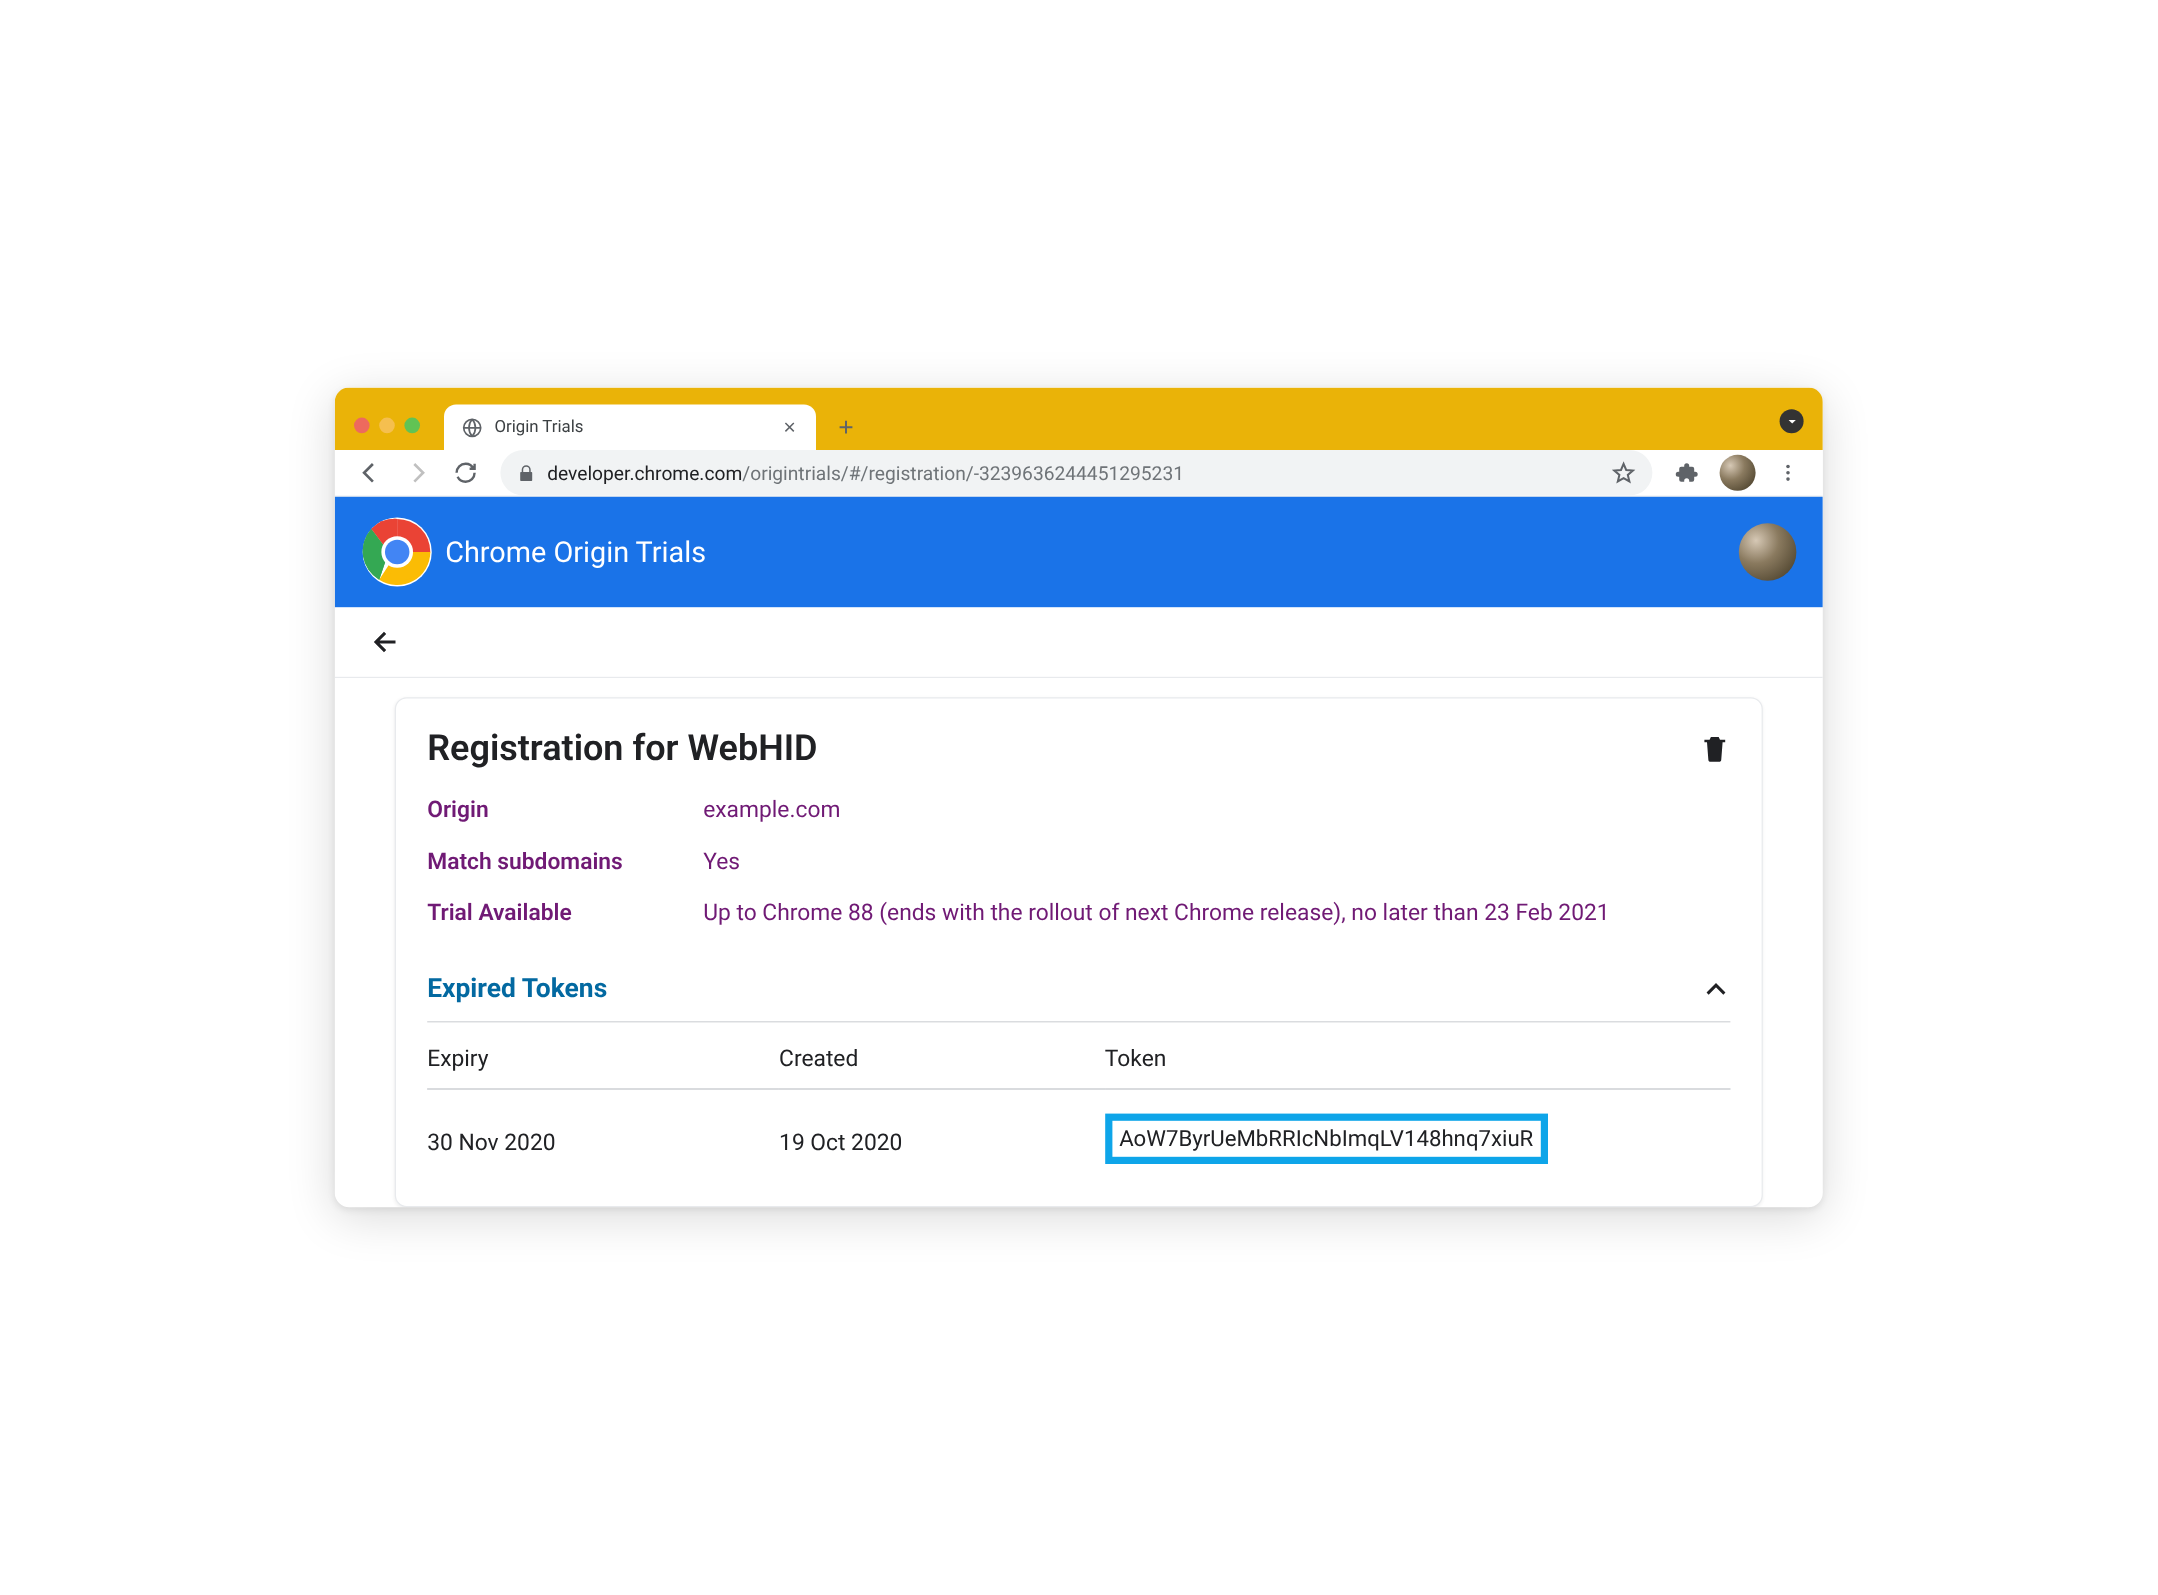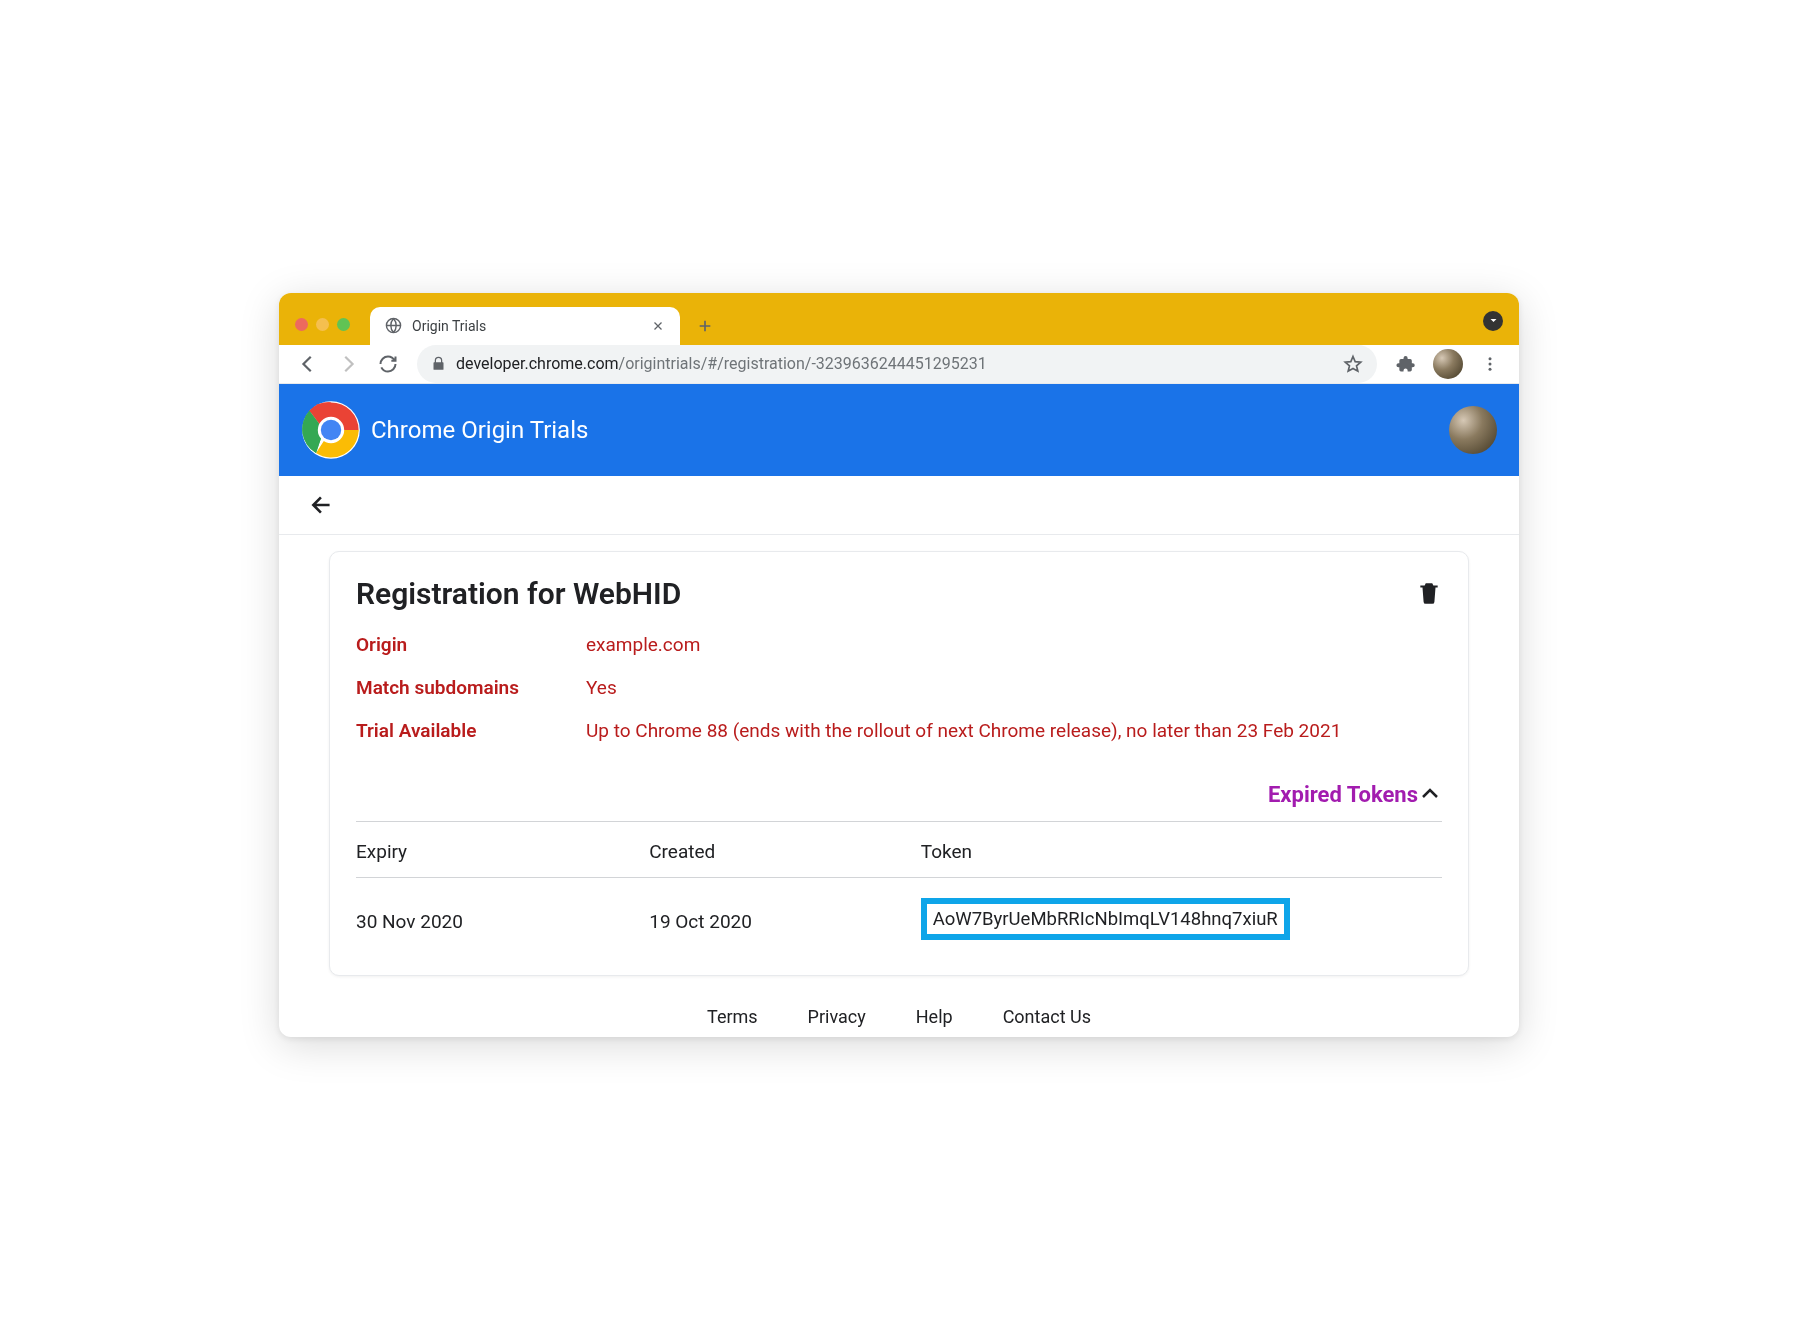--- a/index.html
+++ b/index.html
@@ -149,31 +149,31 @@
 }
 .card-title { font-size: 30px; font-weight: 600; color: #202124; flex:1; }
 .trash { color:#202124; cursor:pointer; display:flex; }
 .info-grid {
   margin-top: 22px;
   display: grid;
   grid-template-columns: 220px 1fr;
   row-gap: 20px;
   column-gap: 10px;
   font-size: 19px;
-  color: #b91c1c;
+  color: #701a75;
 }
 .info-grid .label { font-weight: 600; }
 .section-head {
   margin-top: 40px;
   display: flex;
   align-items: center;
   padding-bottom: 14px;
   border-bottom: 1px solid #d2d4d7;
 }
-.section-title { font-size: 22px; font-weight: 700; color: #a21caf; flex:1;text-align:right; }
+.section-title { font-size: 22px; font-weight: 700; color: #0369a1; flex:1; }
 .collapse-btn { color:#202124; cursor:pointer; display:flex; }
 .token-table { width: 100%; border-collapse: collapse; }
 .token-table th {
   text-align: left; font-size: 19px; font-weight: 400; padding: 18px 0 14px;
   border-bottom: 1px solid #d2d4d7; color:#202124;
 }
 .token-table td {
   padding: 20px 0 0; font-size: 19px; color:#202124; vertical-align: middle;
 }
 .token-val {
@@ -342,20 +342,14 @@
           <tr>
             <td>30 Nov 2020</td>
             <td>19 Oct 2020</td>
             <td><span class="token-val">AoW7ByrUeMbRRIcNbImqLV148hnq7xiuR</span></td>
           </tr>
         </tbody>
       </table>
     </div>
   </div>
 
-  <div class="footer">
-    <span>Terms</span>
-    <span>Privacy</span>
-    <span>Help</span>
-    <span>Contact Us</span>
-  </div>
 
 </div>
 
 </body></html>

